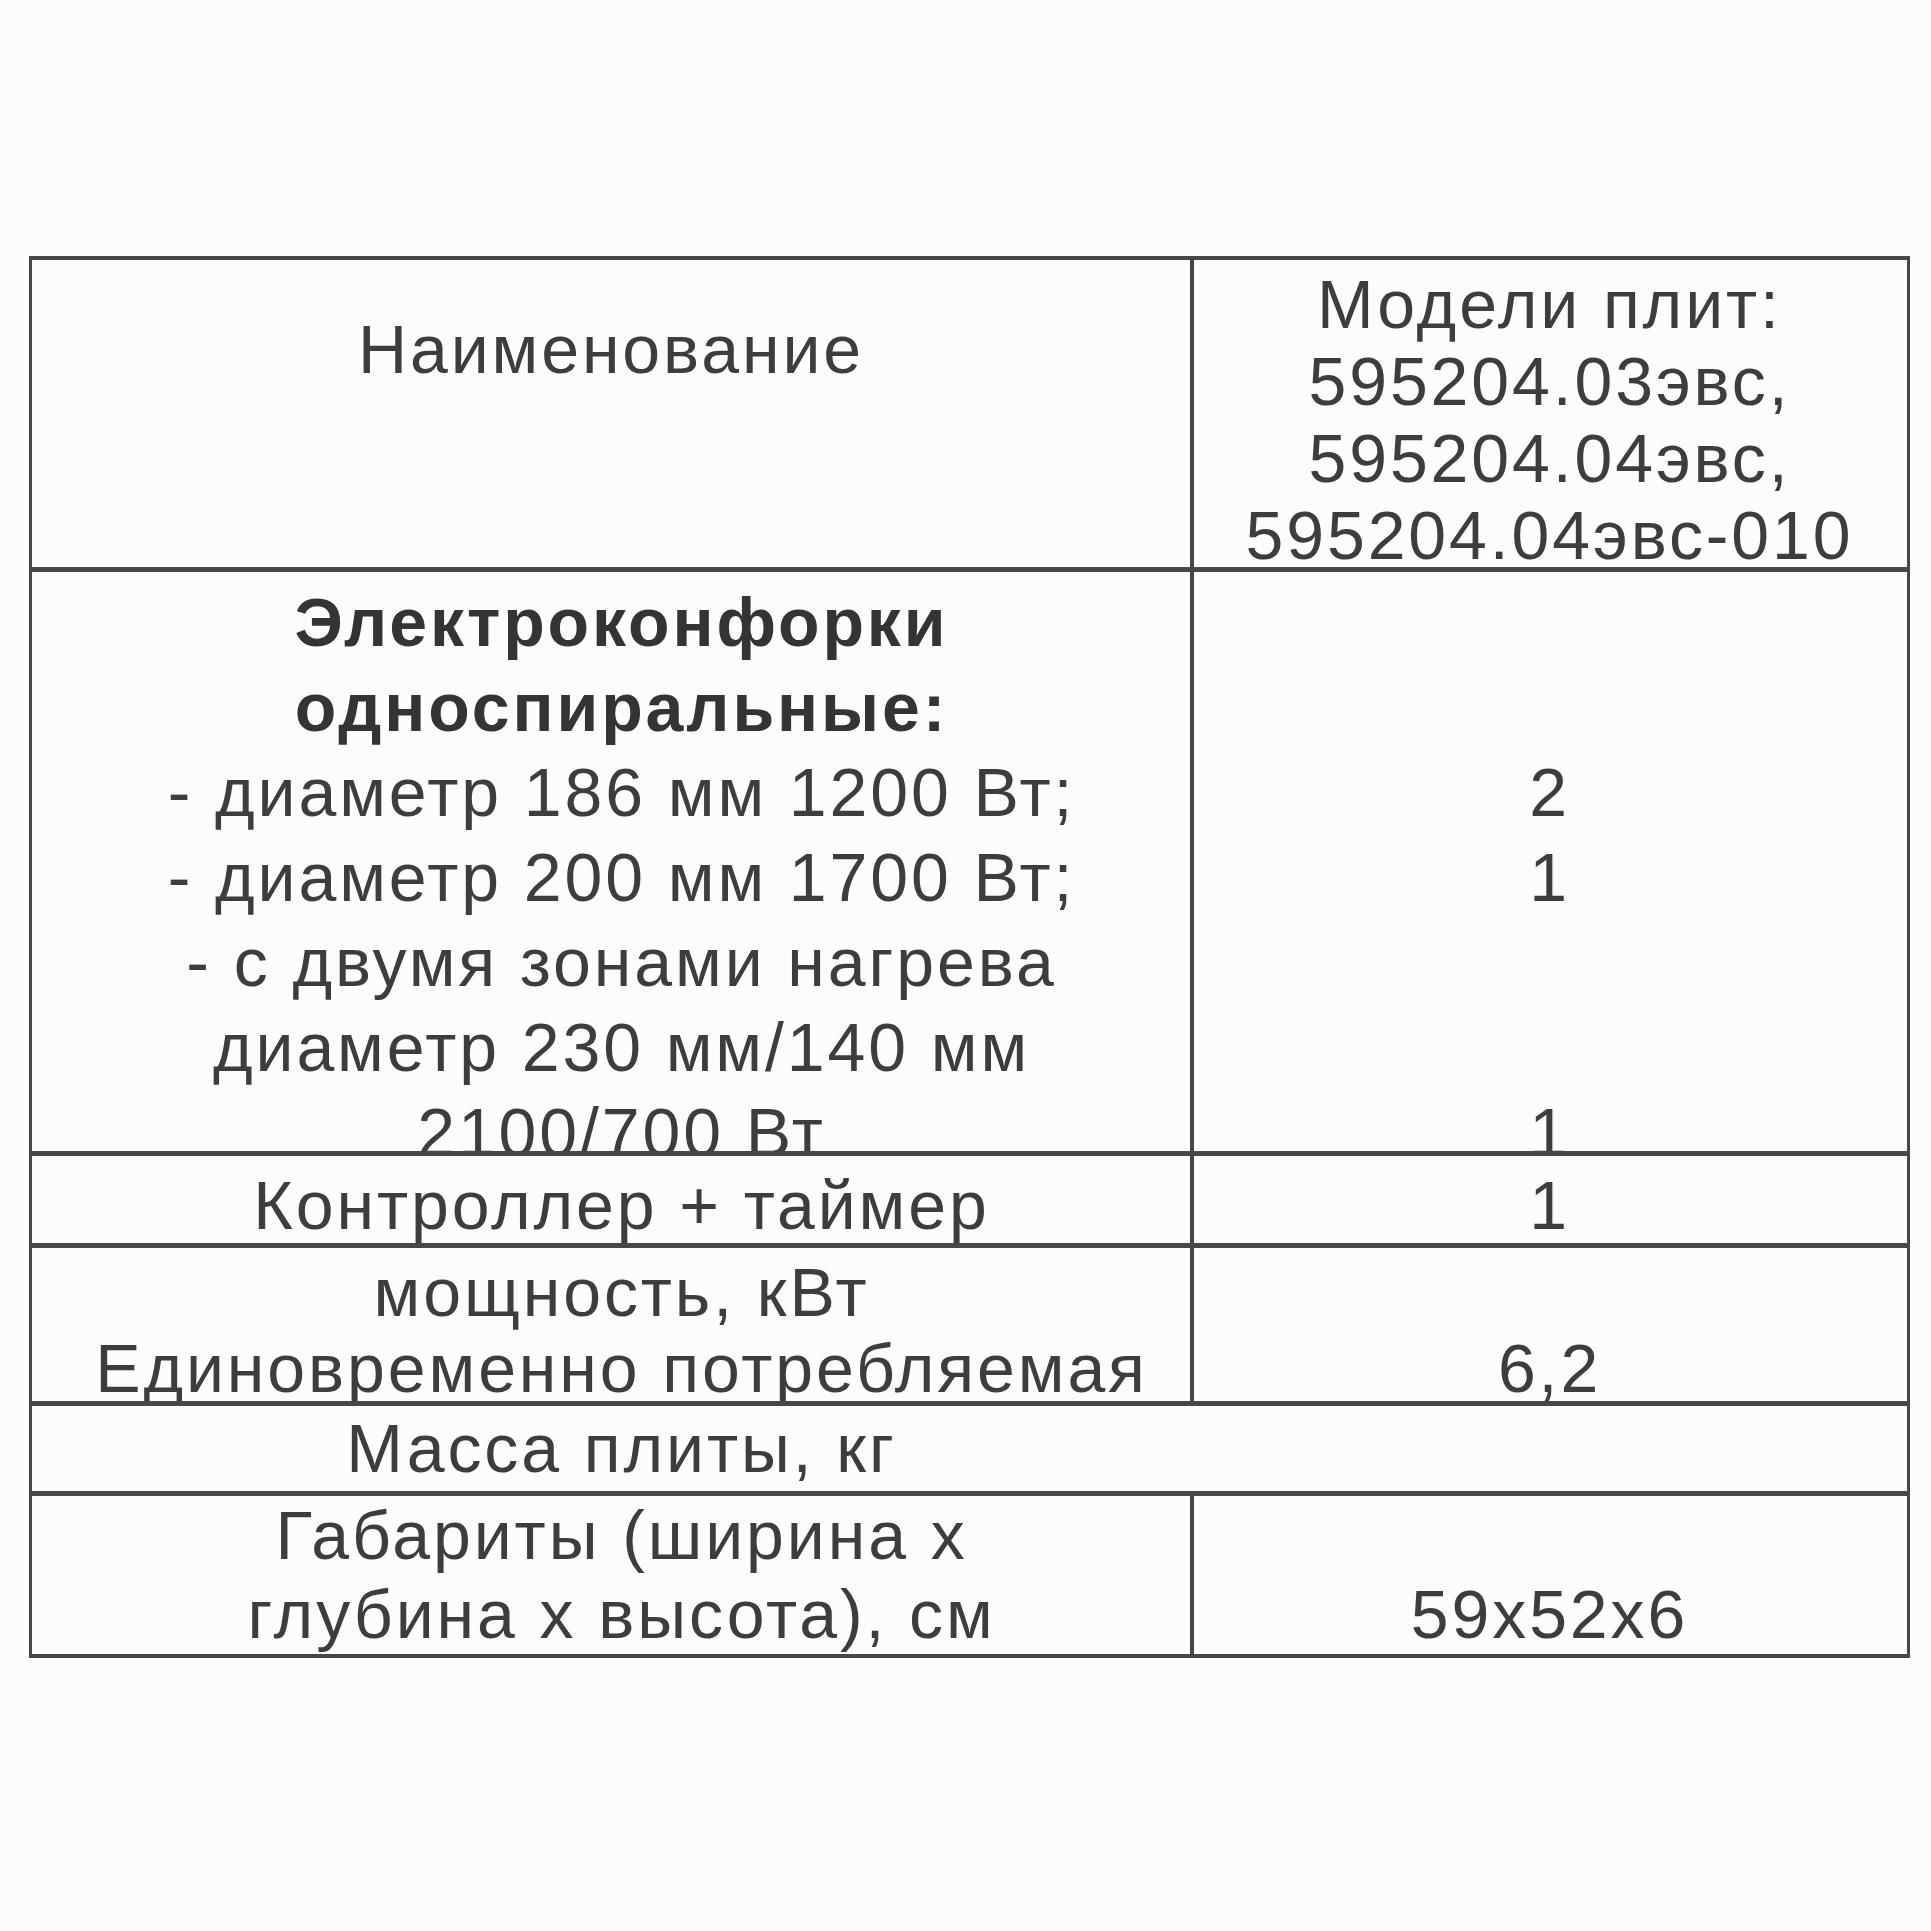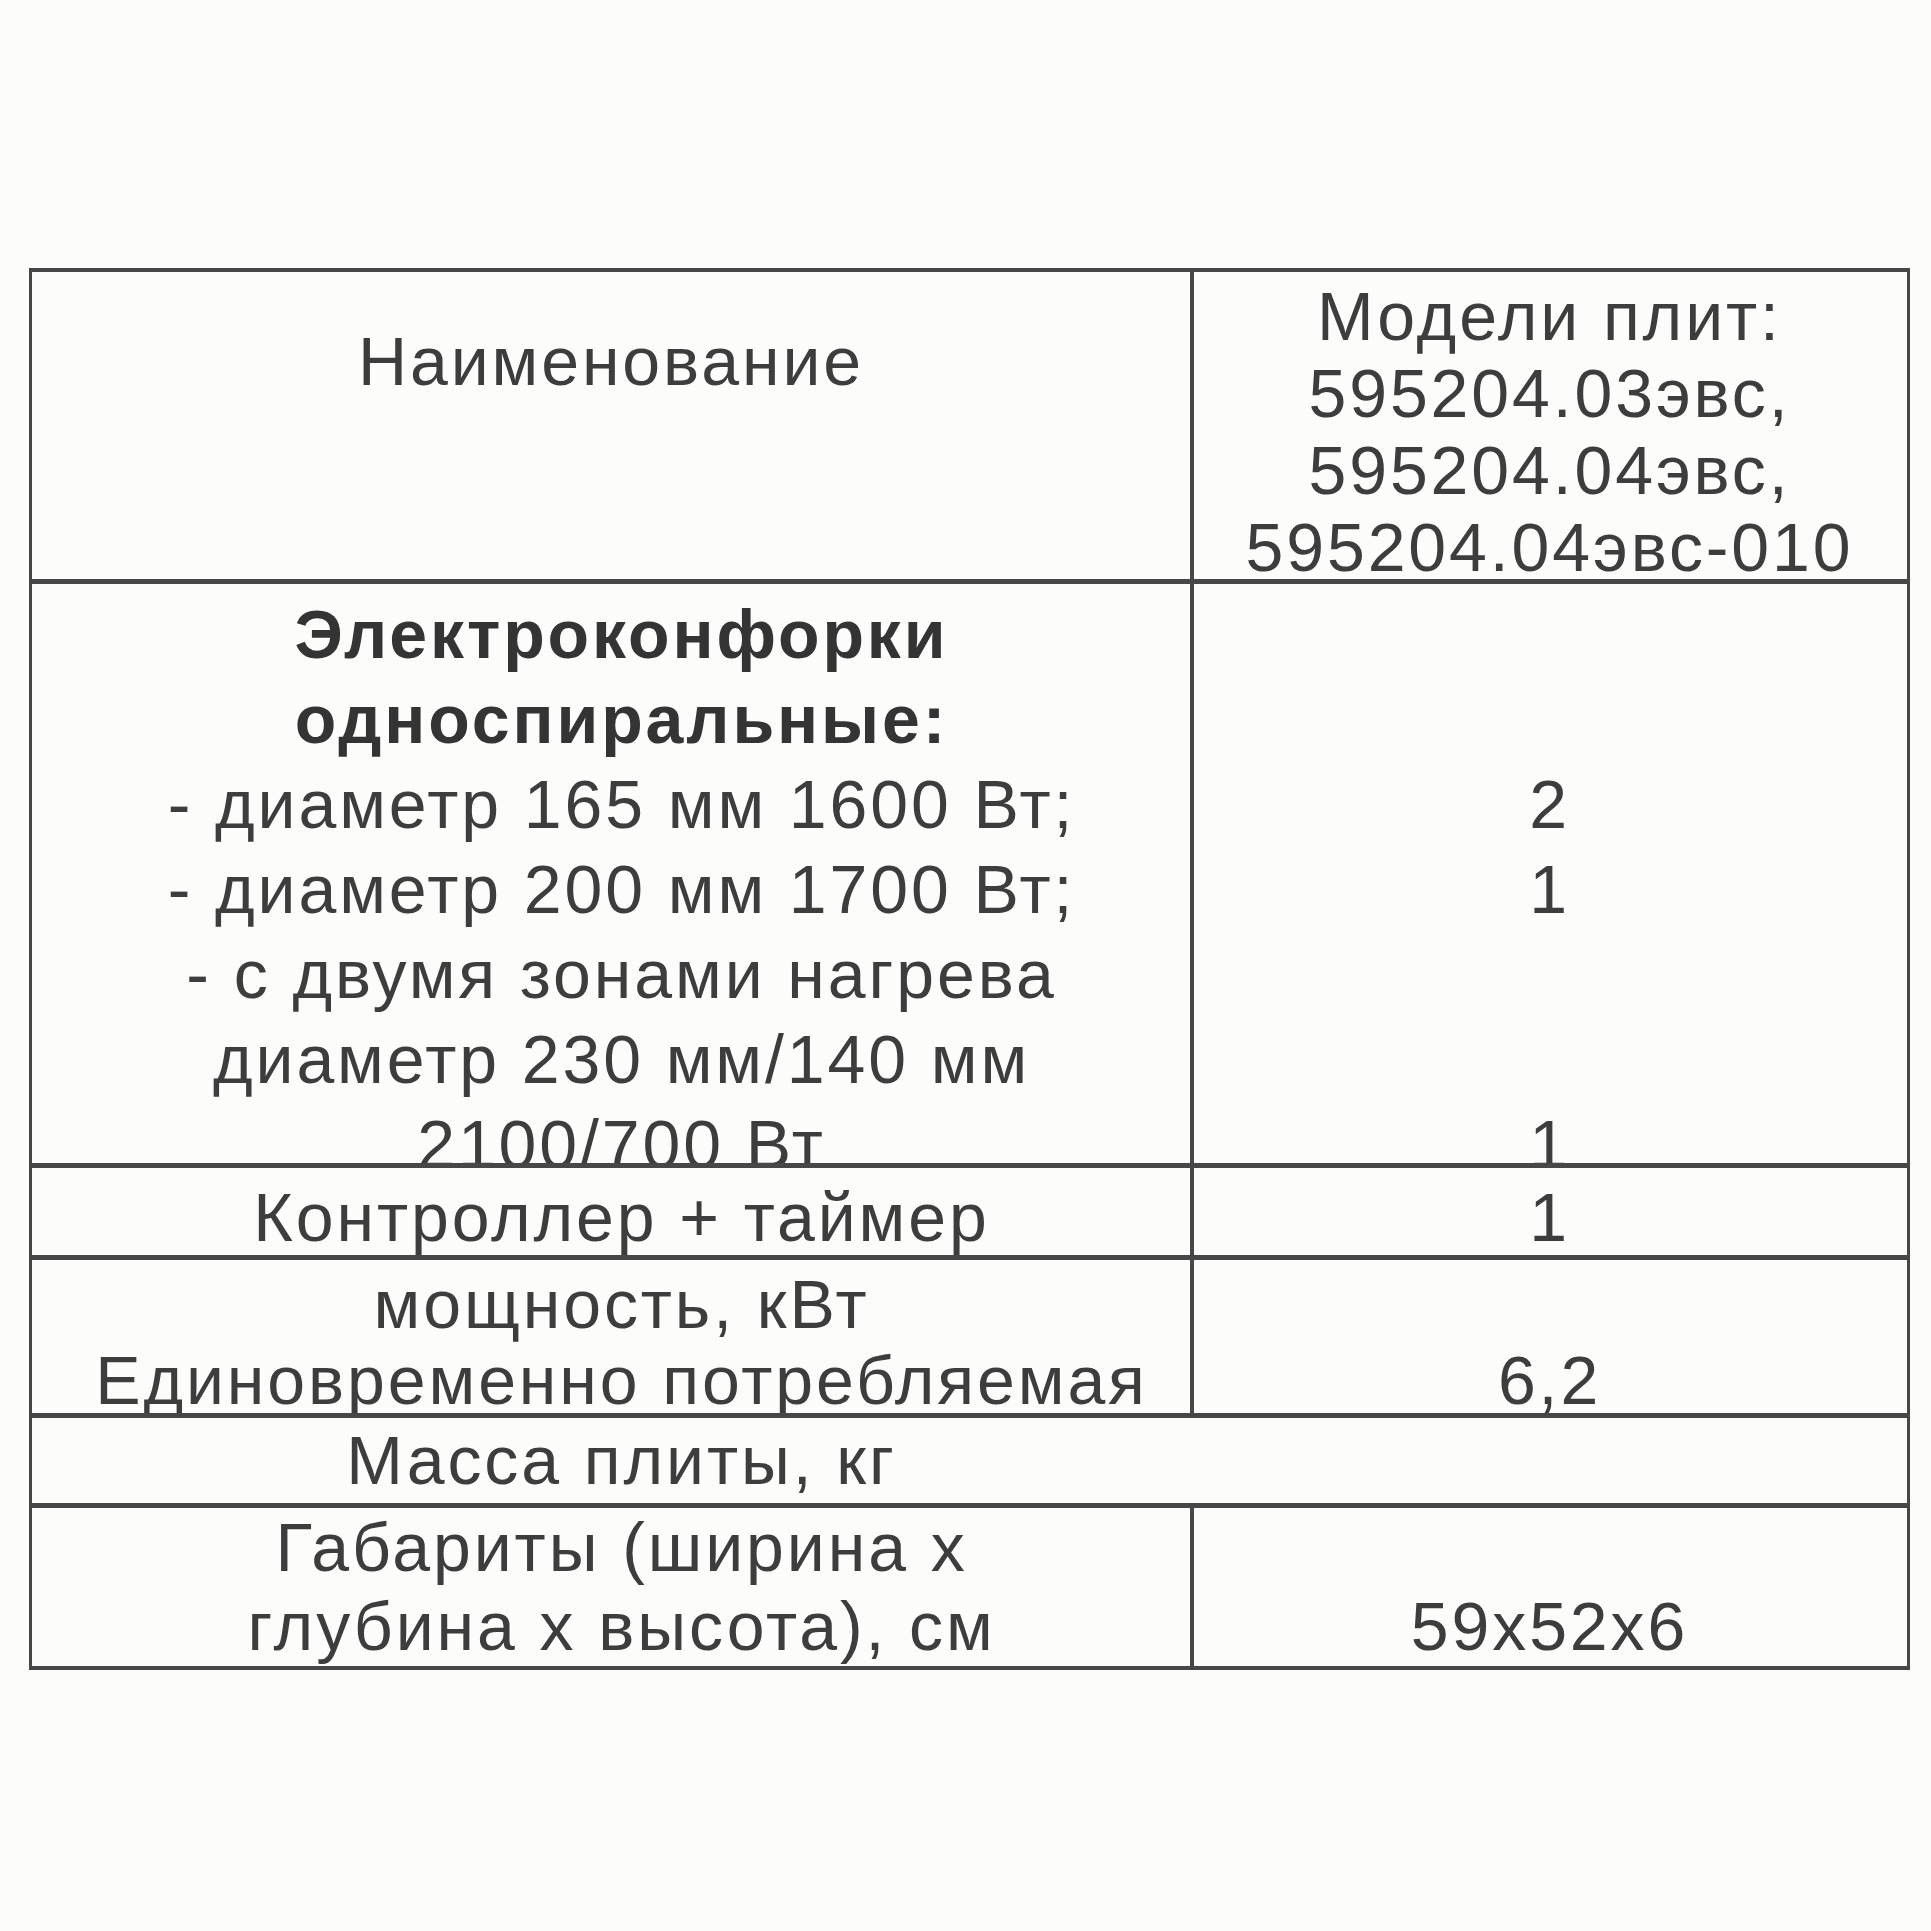--- a/index.html
+++ b/index.html
@@ -11,21 +11,21 @@
   html,body{margin:0;padding:0;}
   body{
     width:1931px;height:1931px;
     background:var(--bg);
     font-family:"Liberation Sans","DejaVu Sans",sans-serif;
     color:var(--text);
     position:relative;
   }
   .spec-table{
     position:absolute;
-    left:29px;top:268px;
+    left:29px;top:256px;
     width:1881px;
     border:4.8px solid var(--border);
     border-left-width:3.9px;border-right-width:3.9px;
     box-sizing:border-box;
     background:var(--bg);
     font-size:68px;
     letter-spacing:2.9px;
   }
   .row{
     display:grid;
@@ -83,21 +83,21 @@
       <div class="line">595204.03эвс,</div>
       <div class="line">595204.04эвс,</div>
       <div class="line">595204.04эвс-010</div>
     </div>
   </div>
 
   <div class="row r1">
     <div class="cell name-cell">
       <div class="line bold">Электроконфорки</div>
       <div class="line bold">односпиральные:</div>
-      <div class="line">- диаметр 165 мм 1600 Вт;</div>
+      <div class="line">- диаметр 186 мм 1200 Вт;</div>
       <div class="line">- диаметр 200 мм 1700 Вт;</div>
       <div class="line">- с двумя зонами нагрева</div>
       <div class="line">диаметр 230 мм/140 мм</div>
       <div class="line">2100/700 Вт</div>
     </div>
     <div class="cell value-cell">
       <div class="line"></div>
       <div class="line"></div>
       <div class="line">2</div>
       <div class="line">1</div>

